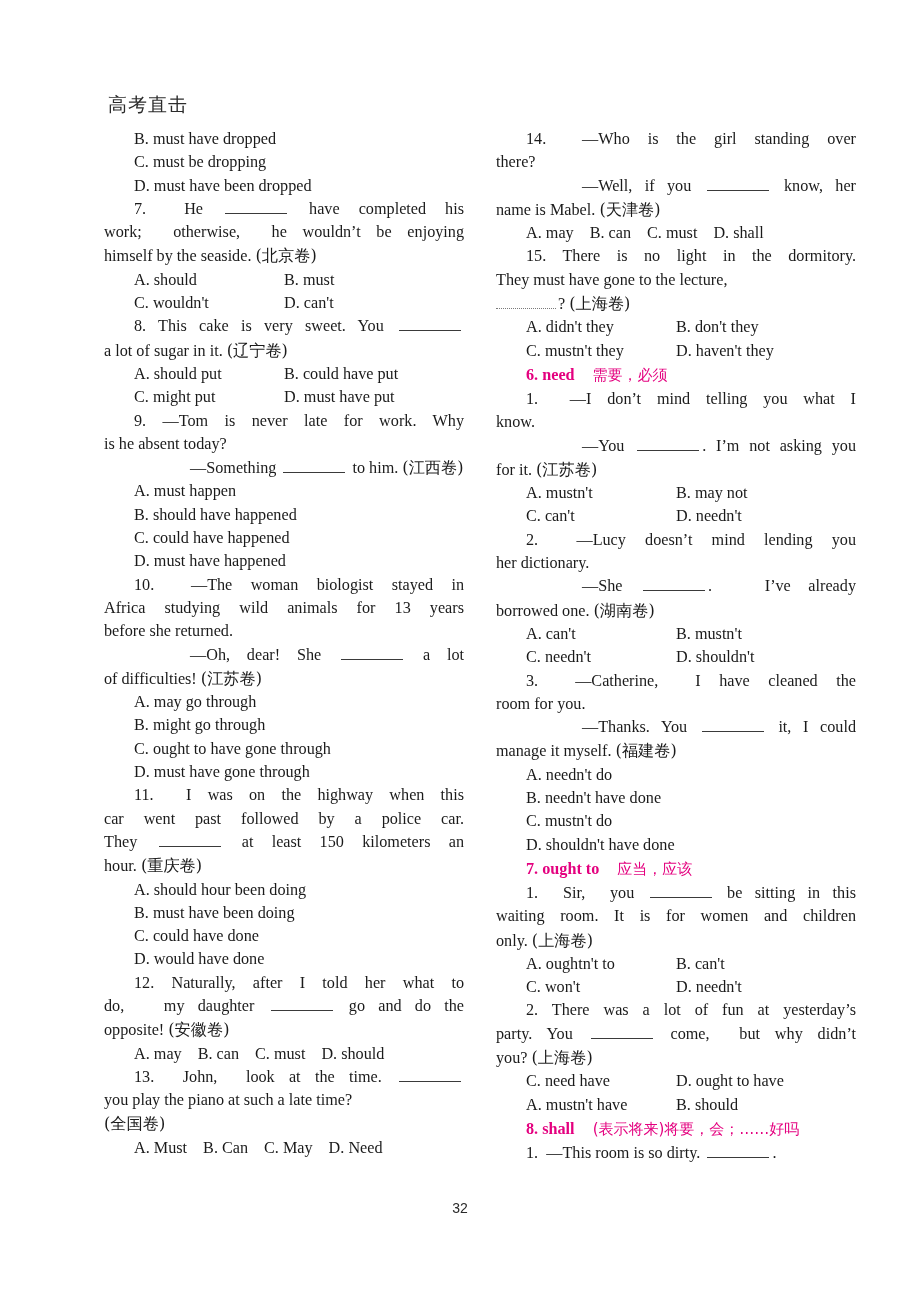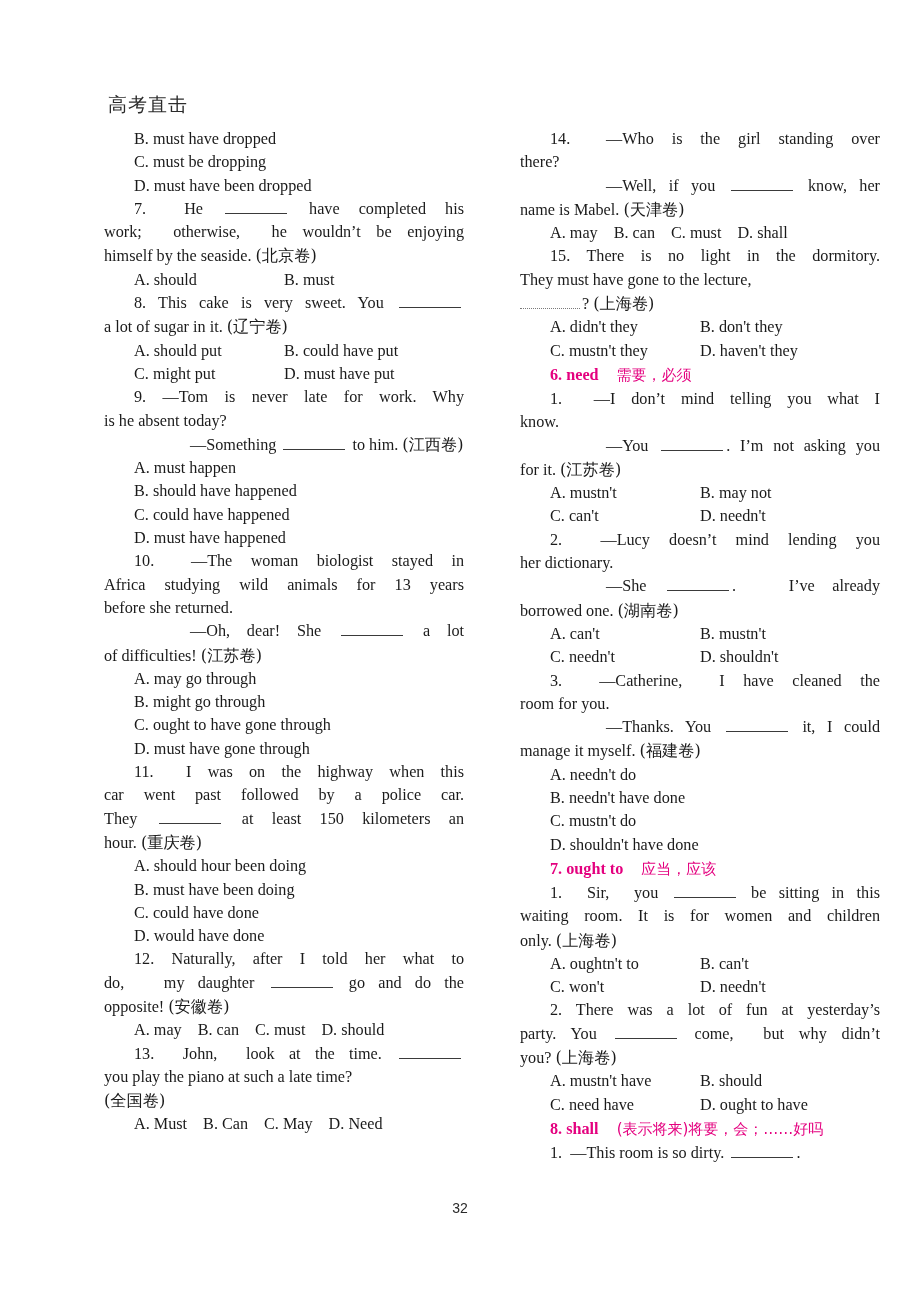--- a/index.html
+++ b/index.html
@@ -43,21 +43,21 @@
     top: 128px;
     width: 920px;
     display: flex;
     gap: 0px;
   }
   .col {
     width: 360px;
     box-sizing: border-box;
   }
   .col-left  { margin-left: 104px; }
-  .col-right { margin-left: 56px;  }
+  .col-right { margin-left: 32px;  }
   
   .para {
     font-size: 16.2px;
     line-height: 23.3px;
     color: #1b1b1b;
     text-align: justify;
     text-align-last: left;
     font-family: "Liberation Serif", "DejaVu Serif", serif;
   }
   .para.j-full { text-align-last: justify; }
@@ -155,20 +155,24 @@
         <div class="para j-full indent">
           
           7.&nbsp;&nbsp;He <span class="blank w-md"></span> have completed his
         </div>
         <div class="para j-full">work;&nbsp; otherwise,&nbsp; he wouldn’t be enjoying</div>
         <div class="para">himself by the seaside. <span class="cn-inline">(北京卷)</span></div>
         <div class="opt2">
           <span>A. should</span>
           <span>B. must</span>
         </div>
+        <div class="opt2">
+          <span>C. wouldn't</span>
+          <span>D. can't</span>
+        </div>
       </div>
 
       <div>
         <div class="para j-full indent">
           8. This cake is very sweet. You <span class="blank w-md"></span>
         </div>
         <div class="para">a lot of sugar in it. <span class="cn-inline">(辽宁卷)</span></div>
         <div class="opt2">
           <span>A. should put</span>
           <span>B. could have put</span>
@@ -354,26 +358,26 @@
         </div>
       </div>
 
       <div>
         <div class="para j-full indent">2. There was a lot of fun at yesterday’s</div>
         <div class="para j-full">
           party. You <span class="blank w-md"></span> come,&nbsp;&nbsp;but why didn’t
         </div>
         <div class="para">you? <span class="cn-inline">(上海卷)</span></div>
         <div class="opt2">
+          <span>C. need have</span>
+          <span>D. ought to have</span>
+        </div>
+        <div class="opt2">
           <span>A. mustn't have</span>
           <span>B. should</span>
-        </div>
-        <div class="opt2">
-          <span>C. need have</span>
-          <span>D. ought to have</span>
         </div>
       </div>
 
       <div class="subhead">
         <span class="en">8. shall</span>
         <span class="cn">(表示将来)将要，会；……好吗</span>
       </div>
 
       <div>
         <div class="para indent">

